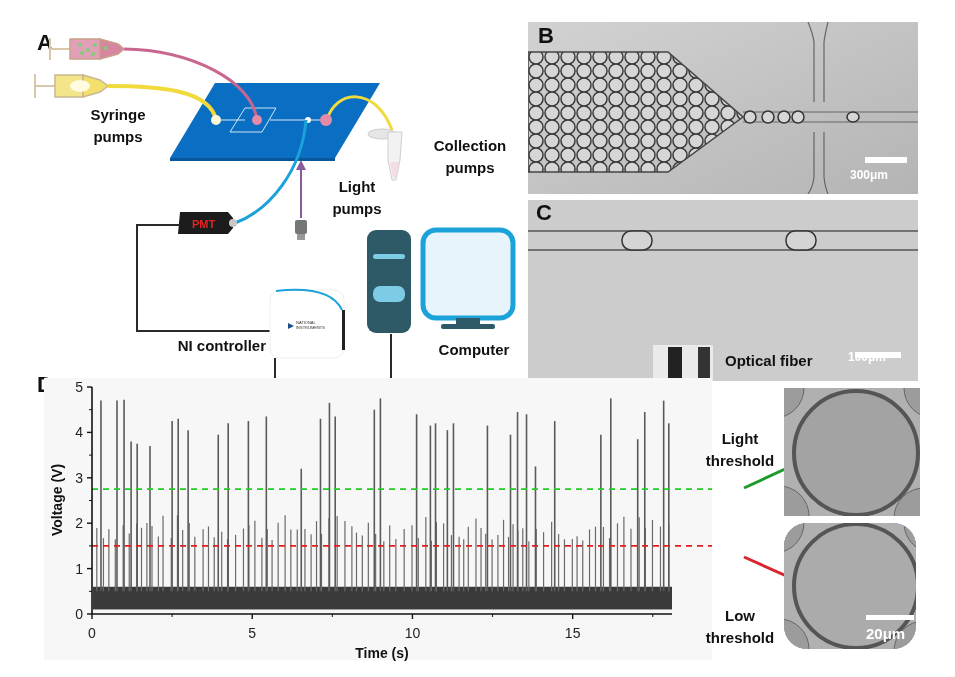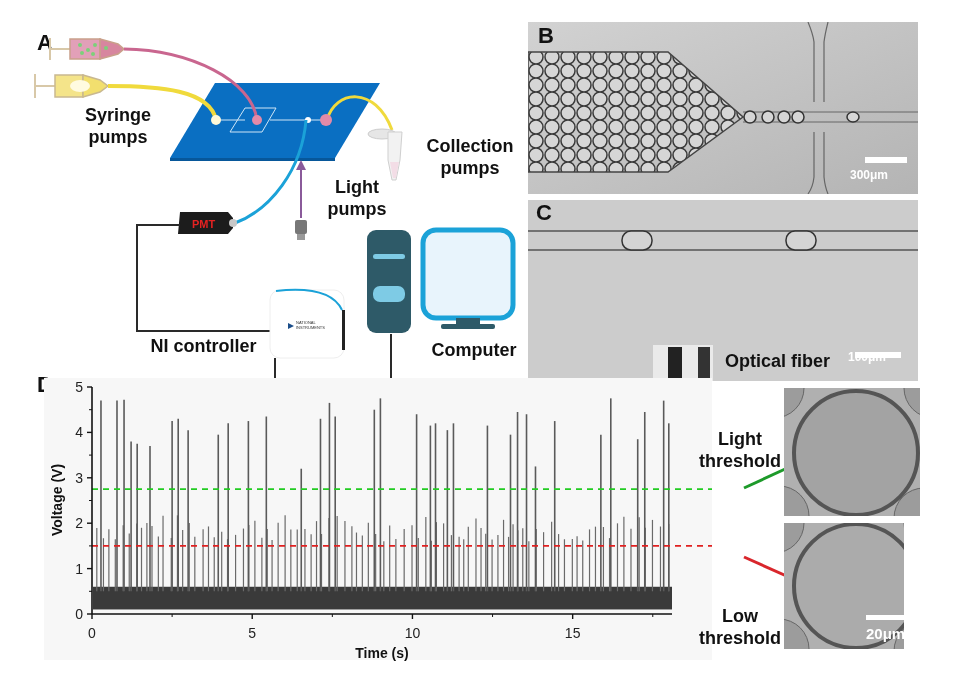--- a/index.html
+++ b/index.html
@@ -1,19 +1,19 @@
 <!DOCTYPE html>
 <html><head>
 <meta charset="utf-8">
 <style>
   html,body{margin:0;padding:0;background:#ffffff;}
   body{width:955px;height:677px;position:relative;overflow:hidden;font-family:"Liberation Sans",sans-serif;}
   .abs{position:absolute;}
   .panel-letter{position:absolute;font-weight:bold;font-size:22px;color:#111;font-family:"Liberation Sans",sans-serif;}
-  .lbl{position:absolute;font-weight:bold;font-size:18px;color:#111;line-height:22px;text-align:center;font-family:"Liberation Sans",sans-serif;}
+  .lbl{position:absolute;font-weight:bold;font-size:15px;color:#111;line-height:22px;text-align:center;font-family:"Liberation Sans",sans-serif;}
   .micro{position:absolute;overflow:hidden;background:#c9c9c9;}
   .scalebar{position:absolute;background:#ffffff;height:6px;}
   .scaletext{position:absolute;color:#fff;font-weight:bold;font-size:12px;font-family:"Liberation Sans",sans-serif;}
   svg text{font-family:"Liberation Sans",sans-serif;}
 </style>
 </head>
 <body>
 
 <div class="panel-letter" style="left:37px;top:30px;">A</div>
 
@@ -93,21 +93,21 @@
     <rect x="411" y="304" width="54" height="5" rx="2" fill="#2e5a68"></rect>
   </g>
 </svg>
 
 <div class="lbl" style="left:73px;top:104px;width:90px;white-space:pre-line;">Syringe
 pumps</div>
 <div class="lbl" style="left:420px;top:135px;width:100px;white-space:pre-line;">Collection
 pumps</div>
 <div class="lbl" style="left:322px;top:176px;width:70px;white-space:pre-line;">Light
 pumps</div>
-<div class="lbl" style="left:141px;top:335px;width:125px;text-align:center;">NI controller</div>
+<div class="lbl" style="left:141px;top:335px;width:125px;text-align:right;">NI controller</div>
 <div class="lbl" style="left:424px;top:339px;width:100px;text-align:center;">Computer</div>
 
 <div class="micro" style="left:528px;top:22px;width:390px;height:172px;background:#c4c4c4;">
   <svg width="390" height="172">
     <defs>
       <pattern id="drops" x="0" y="0" width="16" height="14" patternUnits="userSpaceOnUse">
         <circle cx="8" cy="7" r="7" fill="#d6d6d6" stroke="#3a3a3a" stroke-width="1.5"></circle>
       </pattern>
       <linearGradient id="bgB" x1="0" y1="0" x2="1" y2="1">
         <stop offset="0" stop-color="#d2d2d2"></stop>
@@ -334,21 +334,21 @@
 <div class="micro" style="left:784px;top:388px;width:136px;height:128px;background:#a8a8a8;">
   <svg width="136" height="128">
     <rect width="136" height="128" fill="#b0b0b0"></rect>
     <circle cx="-10" cy="0" r="30" fill="#9c9c9c" stroke="#666"></circle>
     <circle cx="150" cy="0" r="30" fill="#9c9c9c" stroke="#666"></circle>
     <circle cx="-5" cy="128" r="30" fill="#9c9c9c" stroke="#666"></circle>
     <circle cx="140" cy="130" r="30" fill="#9c9c9c" stroke="#666"></circle>
     <circle cx="72" cy="65" r="62" fill="#a3a3a3" stroke="#555" stroke-width="4"></circle>
   </svg>
 </div>
-<div class="micro" style="left:784px;top:523px;width:120px;height:126px;background:#8b5cf6;">
+<div class="micro" style="left:784px;top:523px;width:132px;height:126px;background:#8b5cf6;border-radius:23px;">
   <svg width="136" height="126">
     <rect width="136" height="126" fill="#b0b0b0"></rect>
     <circle cx="-10" cy="0" r="30" fill="#9c9c9c" stroke="#666"></circle>
     <circle cx="150" cy="0" r="30" fill="#9c9c9c" stroke="#666"></circle>
     <circle cx="-5" cy="126" r="30" fill="#9c9c9c" stroke="#666"></circle>
     <circle cx="140" cy="128" r="30" fill="#9c9c9c" stroke="#666"></circle>
     <circle cx="72" cy="63" r="62" fill="#ababab" stroke="#555" stroke-width="4"></circle>
   </svg>
   <div class="scalebar" style="left:82px;top:92px;width:48px;height:5px;"></div>
   <div class="scaletext" style="left:82px;top:102px;font-size:15px;">20μm</div>

